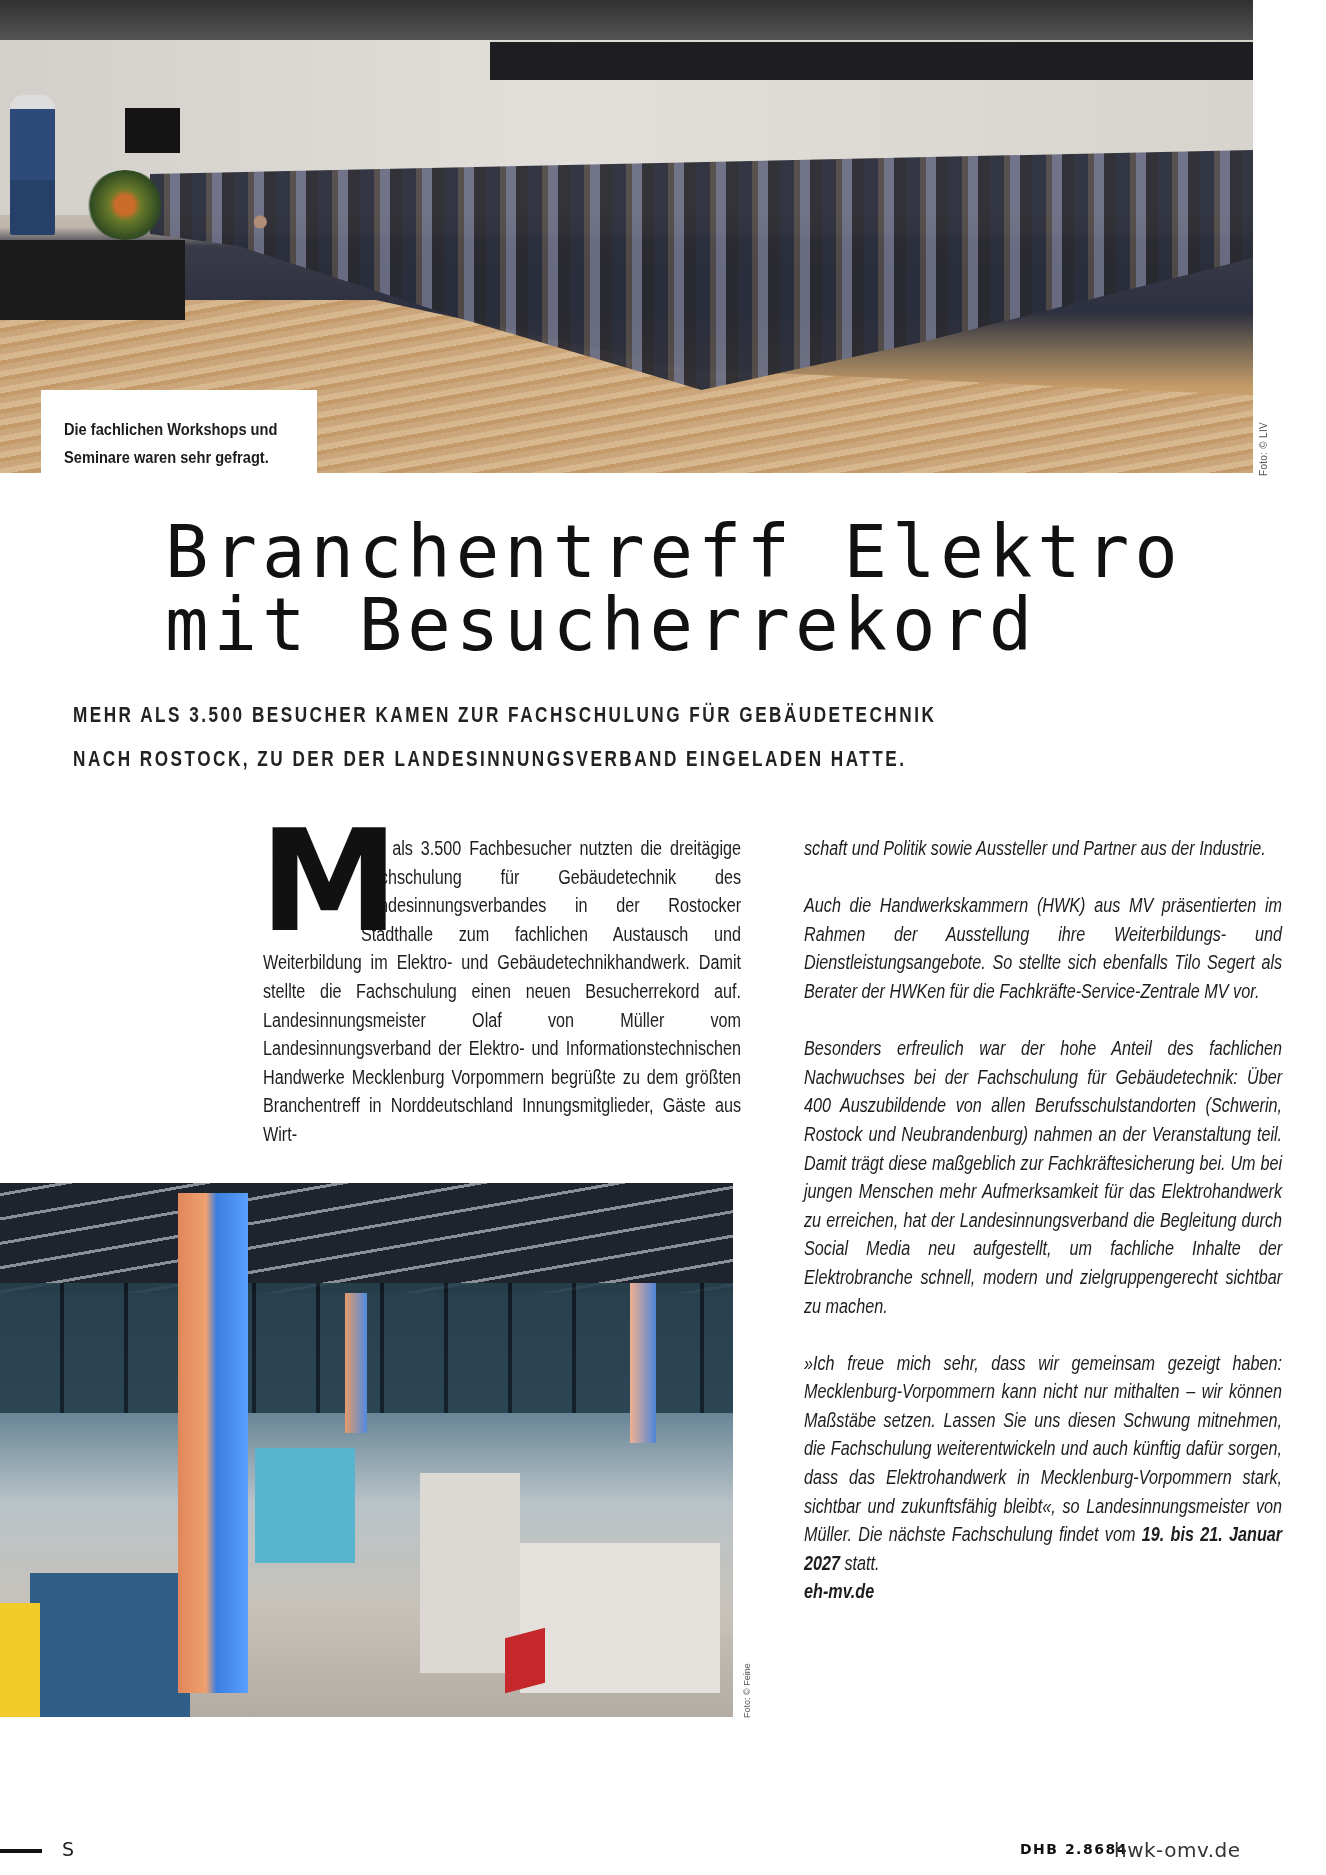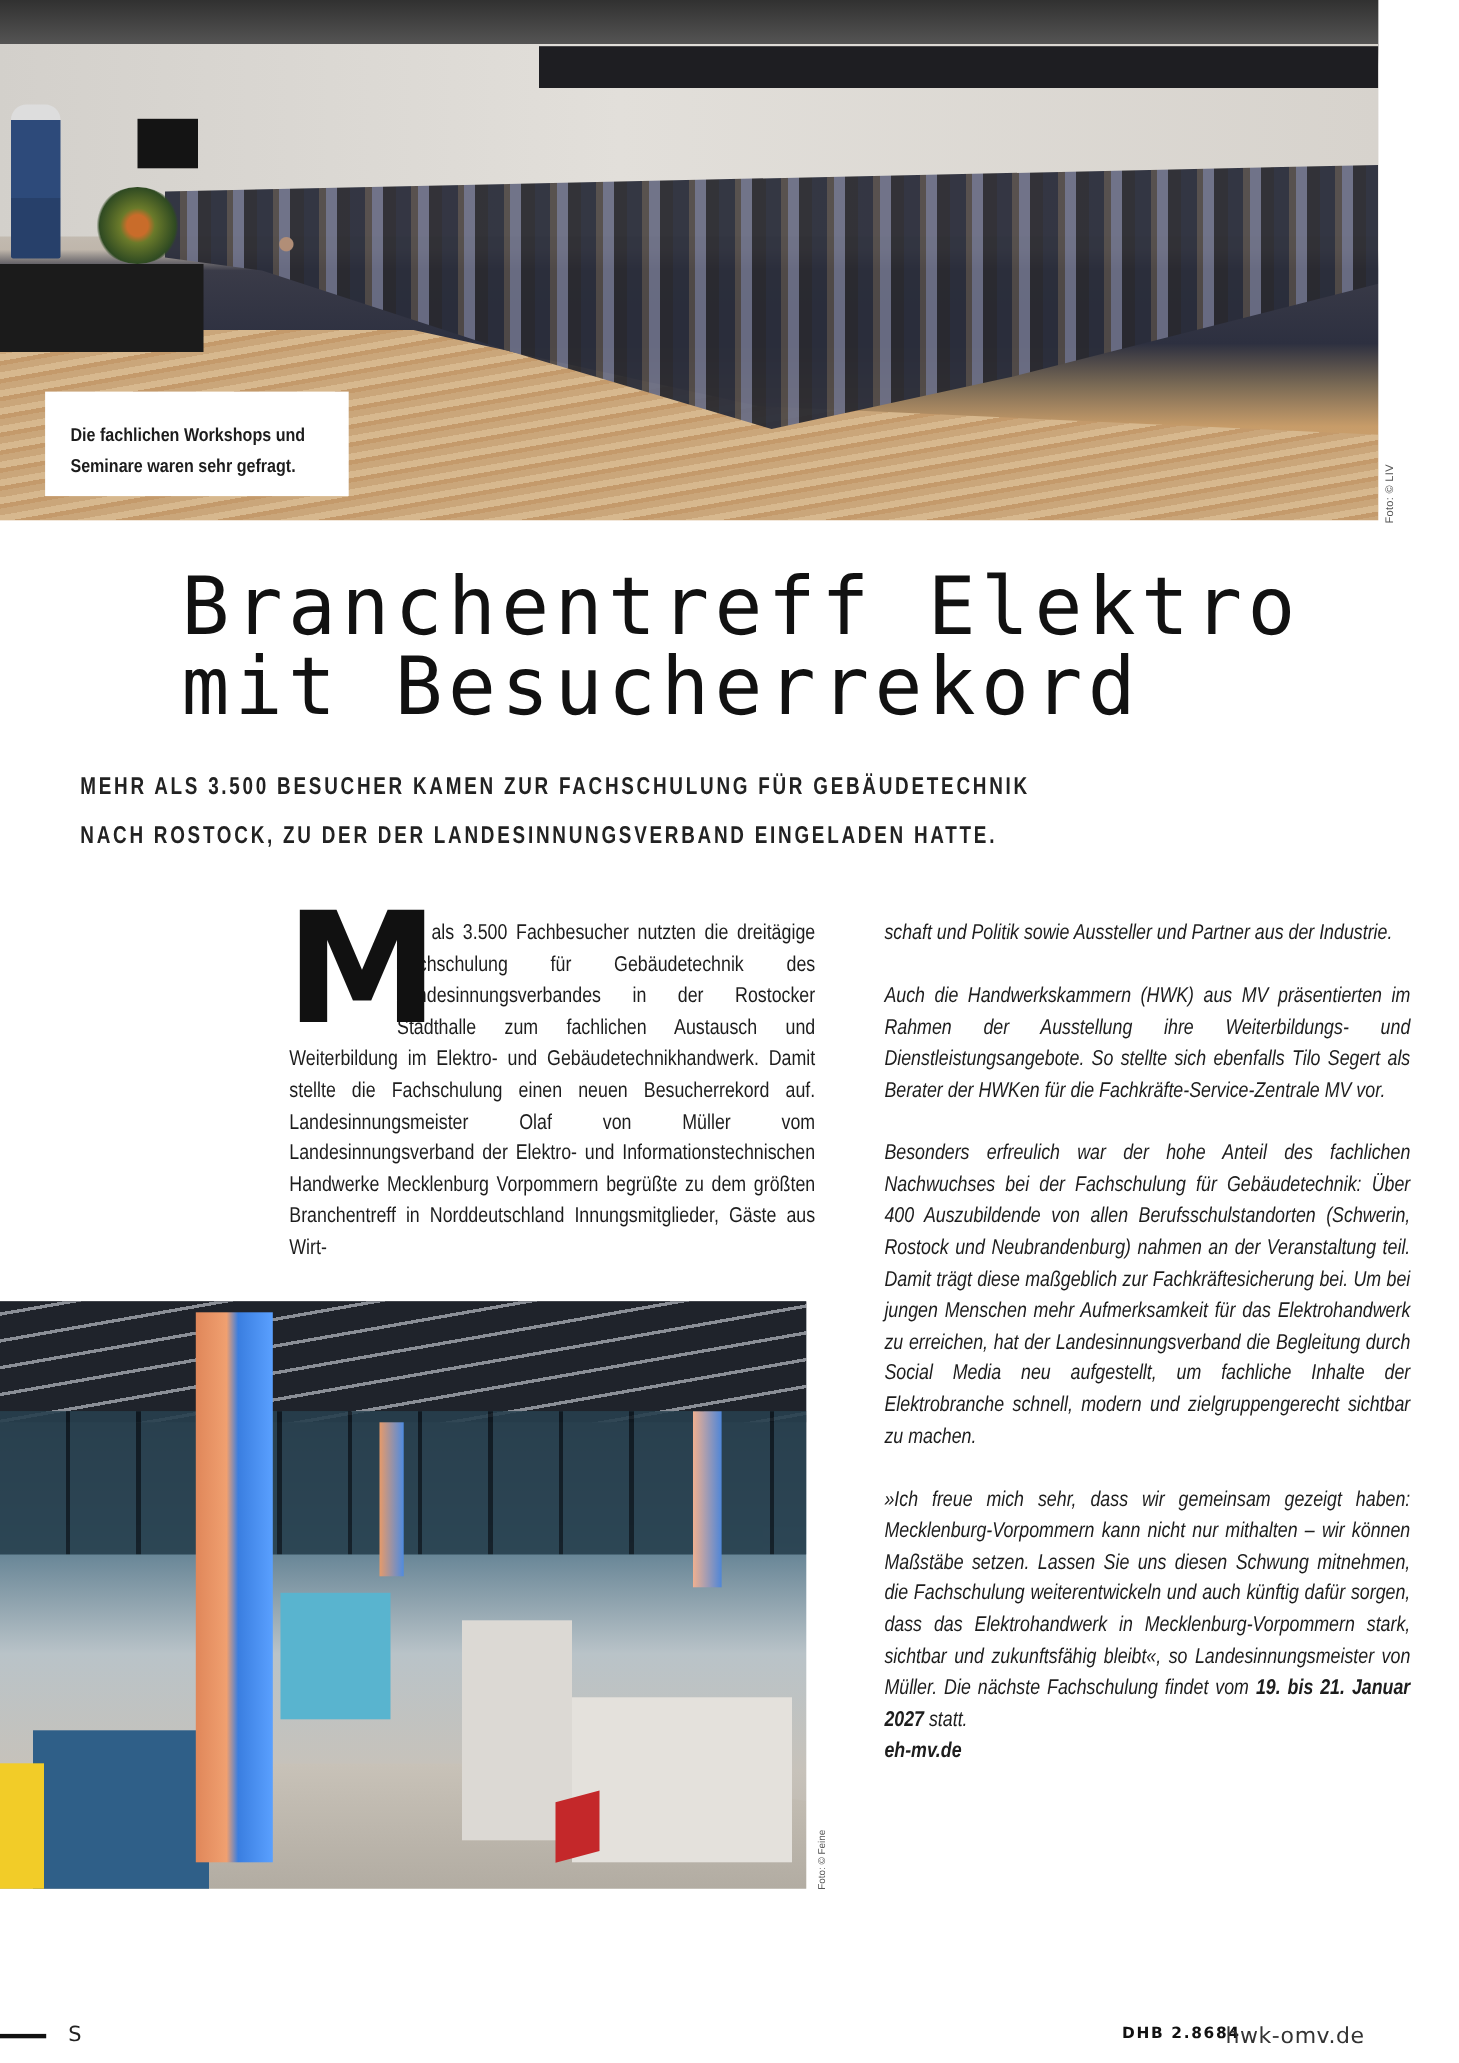--- a/index.html
+++ b/index.html
@@ -22,21 +22,21 @@
     clip-path:polygon(0 10%, 100% 0, 100% 45%, 70% 80%, 50% 100%, 28% 70%, 8% 40%, 0 35%); opacity:0.95; }
   .photo-top .floor { position:absolute; left:0; top:300px; width:100%; height:173px;
     background:repeating-linear-gradient(170deg,#caa67a 0 6px,#d7b88e 6px 12px,#c49a6b 12px 16px);
     clip-path:polygon(0 0, 30% 0, 55% 40%, 100% 55%, 100% 100%, 0 100%); }
   .photo-top .speaker { position:absolute; left:10px; top:95px; width:45px; height:140px;
     background:linear-gradient(180deg,#ddd 0 14px,#2d4a7a 14px 85px,#27406a 85px 140px); border-radius:14px 14px 2px 2px; }
   .photo-top .stage { position:absolute; left:0; top:240px; width:185px; height:80px; background:#1b1b1b; }
   .photo-top .flowers { position:absolute; left:85px; top:170px; width:80px; height:70px; border-radius:50%;
     background:radial-gradient(circle,#c96c2a 0 18%,#6a7a2a 30%,#2f4a22 65%,transparent 70%); }
   .photo-top .screen { position:absolute; left:125px; top:108px; width:55px; height:45px; background:#141414; }
-  .caption-box { position:absolute; left:41px; top:356px; width:276px; height:95px; background:#ffffff; }
+  .caption-box { position:absolute; left:41px; top:390px; width:276px; height:95px; background:#ffffff; }
   .caption-box .txt { position:absolute; left:23px; top:26px; font-family:"Liberation Sans", sans-serif;
     font-size:17px; line-height:28px; font-weight:bold; color:#1c1c1c; transform:scaleX(0.86); transform-origin:left top; width:290px; }
   .credit-top { position:absolute; left:1258px; top:476px; font-size:10px; color:#555;
     transform:rotate(-90deg); transform-origin:left top; white-space:nowrap; letter-spacing:0.3px; }
 
   
   .headline { position:absolute; left:165px; top:515px; width:1000px; font-family:"DejaVu Sans Mono", monospace;
     font-size:73px; line-height:73px; letter-spacing:5px; color:#111; font-weight:normal; transform:scaleX(0.99); transform-origin:left top; }
   .headline div { white-space:nowrap; }
 

